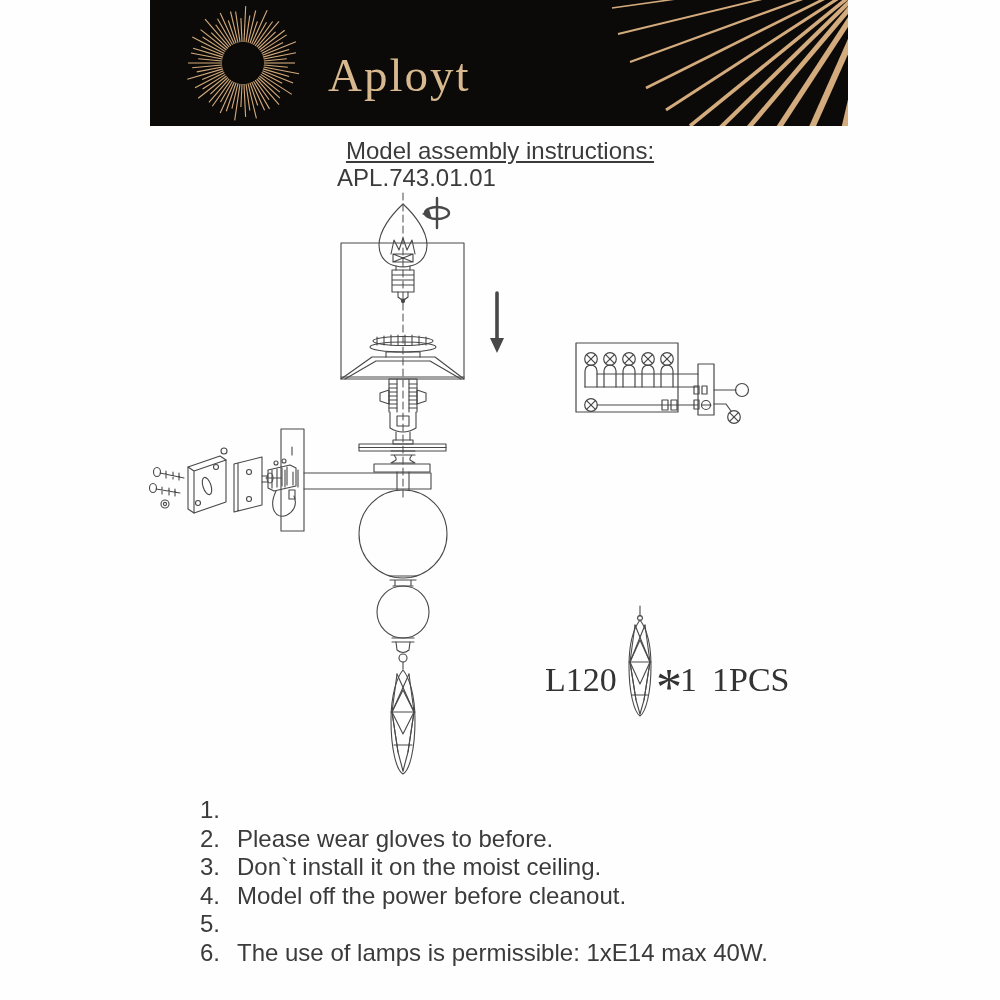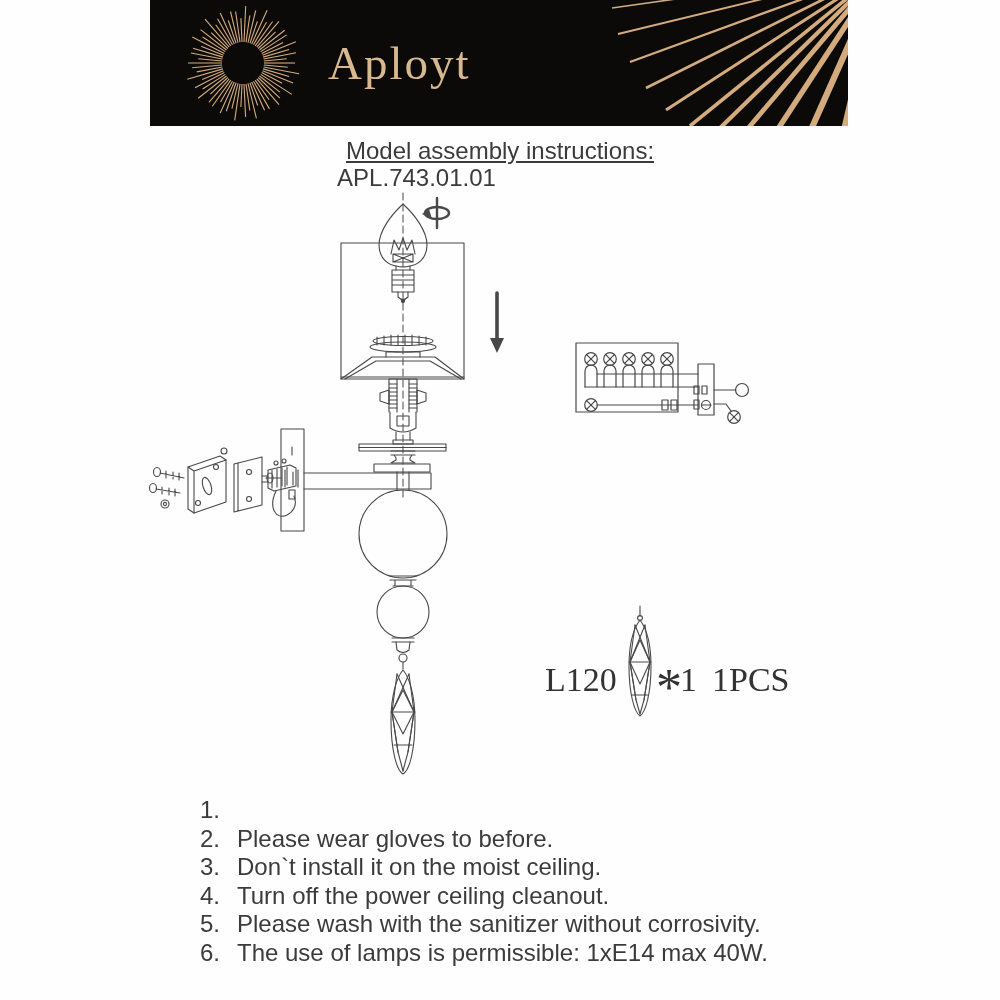--- a/index.html
+++ b/index.html
@@ -2,21 +2,21 @@
 <html><head>
 <meta charset="utf-8">
 <style>
   html,body{margin:0;padding:0;background:#ffffff;}
   .page{position:relative;width:1000px;height:1000px;background:#fefefe;overflow:hidden;
         font-family:"Liberation Sans",sans-serif;}
   .abs{position:absolute;}
   
   .banner{left:150px;top:0;width:698px;height:126px;background:#0c0a08;overflow:hidden;}
   .banner svg{position:absolute;left:0;top:0;}
-  .brand-text{position:absolute;left:178px;top:0;height:126px;display:flex;align-items:center;
+  .brand-text{position:absolute;left:178px;top:12px;height:126px;display:flex;align-items:center;
               color:#d8b88e;font-family:"Liberation Serif",serif;font-size:47px;
               letter-spacing:2px;font-weight:400;}
   
   .title-line{left:0;top:138px;width:1000px;text-align:center;color:#3b3b3b;
               font-size:24px;line-height:26px;text-decoration:underline;}
   .title-model{left:0;top:165px;width:833px;text-align:center;color:#3b3b3b;
                font-size:24px;line-height:26px;}
   
   .drawing{left:0;top:0;width:1000px;height:1000px;}
   .spec-text{font-family:"Liberation Serif",serif;fill:#333333;}
@@ -293,25 +293,24 @@
     <div class="instr-row">
       <span class="num">2.</span>
       <span class="txt">Please wear gloves to before.</span>
     </div>
     <div class="instr-row">
       <span class="num">3.</span>
       <span class="txt">Don`t install it on the moist ceiling.</span>
     </div>
     <div class="instr-row">
       <span class="num">4.</span>
-      <span class="txt">Turn off the power ceiling cleanout.</span>
+      <span class="txt">Model off the power before cleanout.</span>
     </div>
     <div class="instr-row">
       <span class="num">5.</span>
-      <span class="txt">Please wash with the sanitizer without corrosivity.</span>
     </div>
     <div class="instr-row">
       <span class="num">6.</span>
       <span class="txt">The use of lamps is permissible: 1xE14 max 40W.</span>
     </div>
   </div>
 
 </div>
 
 </body></html>

